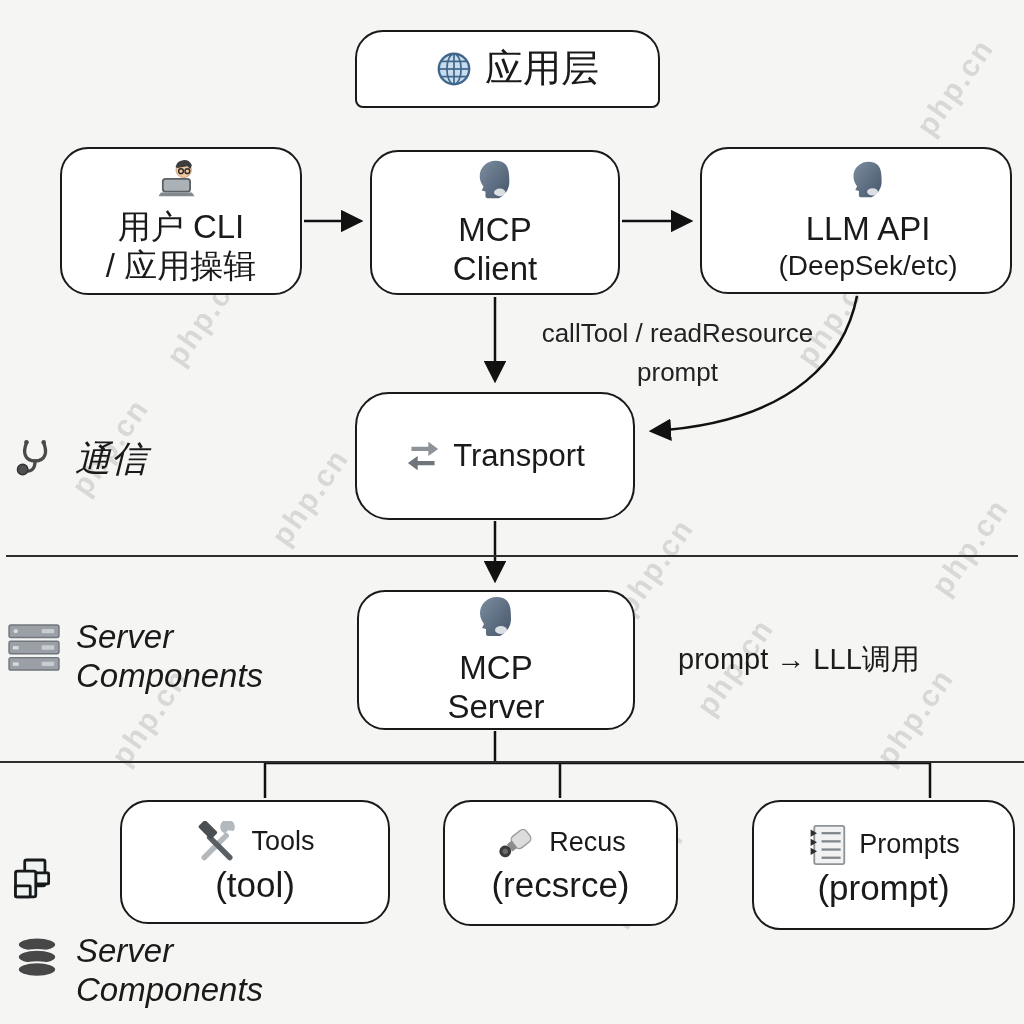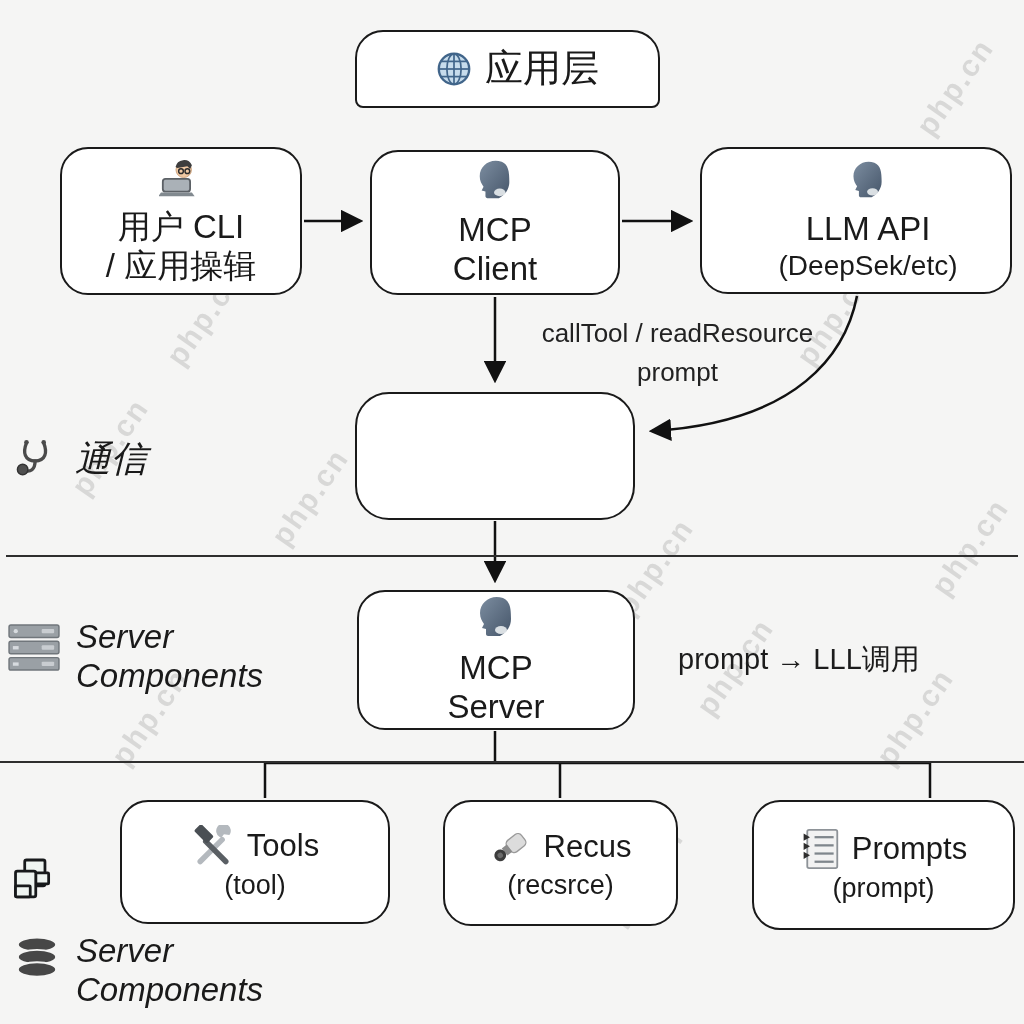--- a/index.html
+++ b/index.html
@@ -17,22 +17,22 @@
     display:flex;flex-direction:column;align-items:center;justify-content:center;
     gap:4px;box-sizing:border-box;
   }
   .node .row{display:flex;align-items:center;gap:12px;line-height:1.05;}
   .node .l2{line-height:1.05;}
   .r24{border-radius:28px;}
   .toprad{border-radius:28px 28px 8px 8px;padding-left:19px;}
   .fs-top{font-size:38px;}
   .fs-big{font-size:33px;flex-direction:column;}
   .fs-sub{font-size:28px;}
-  .fs-b1{font-size:31px;text-align:right;}
-  .fs-b2{font-size:27px;}
+  .fs-b1{font-size:27px;text-align:right;}
+  .fs-b2{font-size:35px;}
   .sidelabel{position:absolute;z-index:2;display:flex;align-items:flex-start;gap:16px;font-style:italic;}
   .sidetext{font-size:33px;line-height:1.18;}
   .edge-label{
     position:absolute;z-index:2;text-align:center;
     font-size:26px;line-height:1.5;color:#222;
   }
   .note{position:absolute;z-index:2;font-size:29px;color:#1c1c1c;}
   .wm{
     position:absolute;z-index:1;
     font-size:30px;font-weight:bold;letter-spacing:2px;
@@ -145,20 +145,29 @@
     </div>
     <div class="l2 fs-sub">(DeepSek/etc)</div>
   </div>
 
   <div class="edge-label" style="left:505px;top:314px;width:345px;">
     <div>callTool / readResource</div>
     <div>prompt</div>
   </div>
 
   <div class="node r24" style="left:355px;top:392px;width:280px;height:128px;border-radius:34px;">
+    <div class="row" style="font-size:31px;">
+      <span class="icon">
+        <svg viewBox="0 0 40 36" width="36" height="32">
+          <path d="M26 2 l11 8 -11 8 v-5.5 H7 v-5 h19 z" fill="#8d9399"></path>
+          <path d="M14 18 l-11 8 11 8 v-5.5 h19 v-5 H14 z" fill="#6f757b"></path>
+        </svg>
+      </span>
+      <span>Transport</span>
+    </div>
   </div>
 
   <div class="sidelabel" style="left:15px;top:435px;align-items:center;">
     <span class="icon">
       <svg viewBox="0 0 46 46" width="44" height="44">
         <path d="M12 5 c-4 10 -2 19 9 19 s13 -9 9 -19" fill="none" stroke="#4a4a4a" stroke-width="3.5" stroke-linecap="round"></path>
         <circle cx="12" cy="4.5" r="2.4" fill="#4a4a4a"></circle>
         <circle cx="30" cy="4.5" r="2.4" fill="#4a4a4a"></circle>
         <path d="M21 24 c0 9 -5 12 -11 10" fill="none" stroke="#4a4a4a" stroke-width="3.5" stroke-linecap="round"></path>
         <circle cx="8" cy="33" r="5.5" fill="#4f4f4f" stroke="#333" stroke-width="1.5"></circle>

